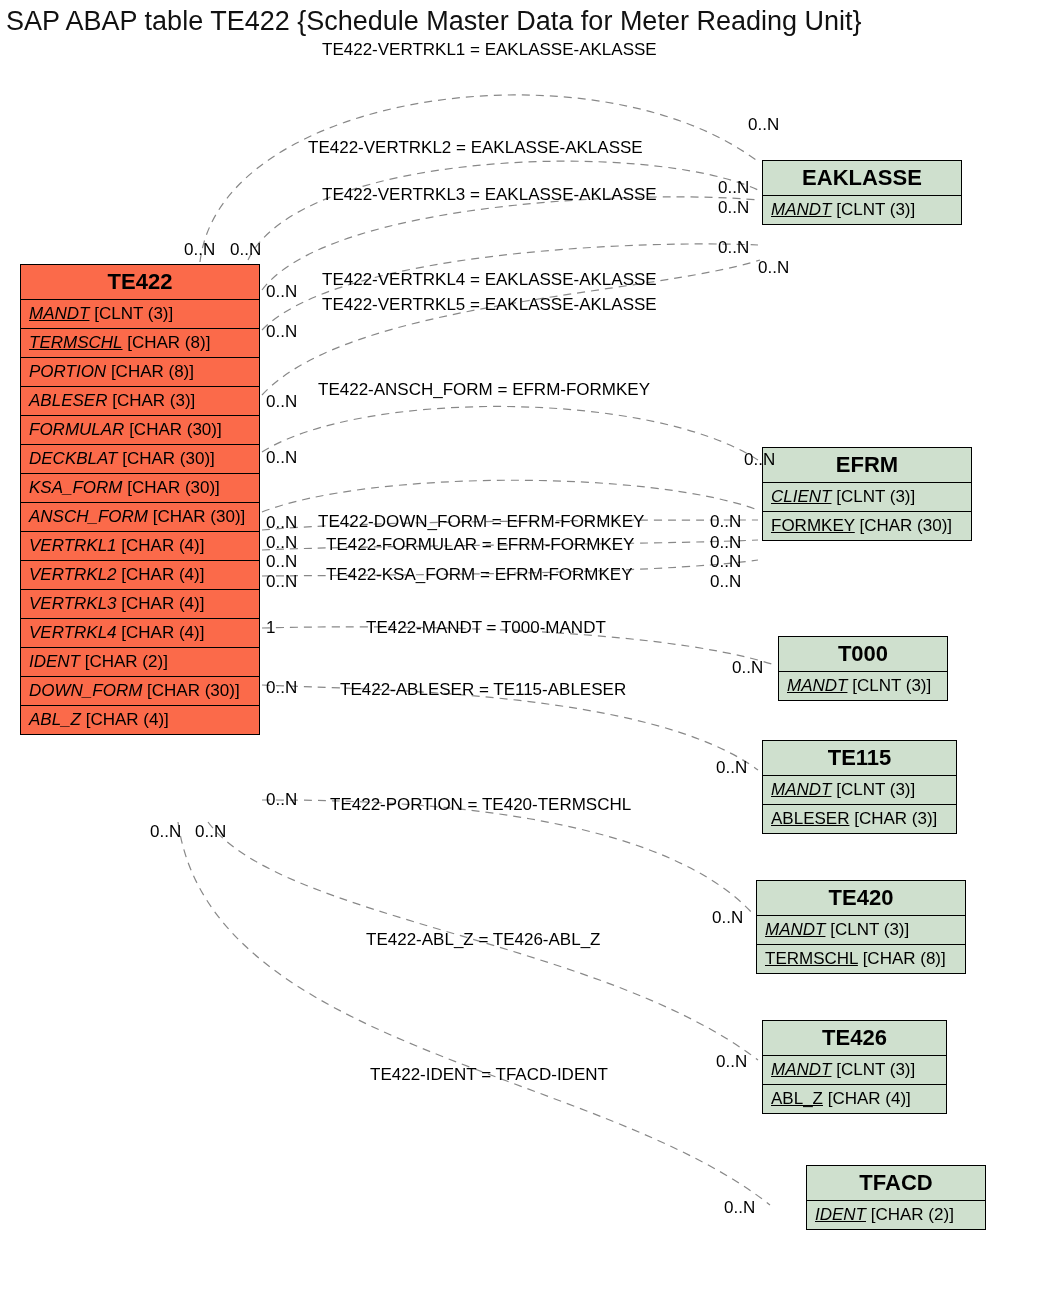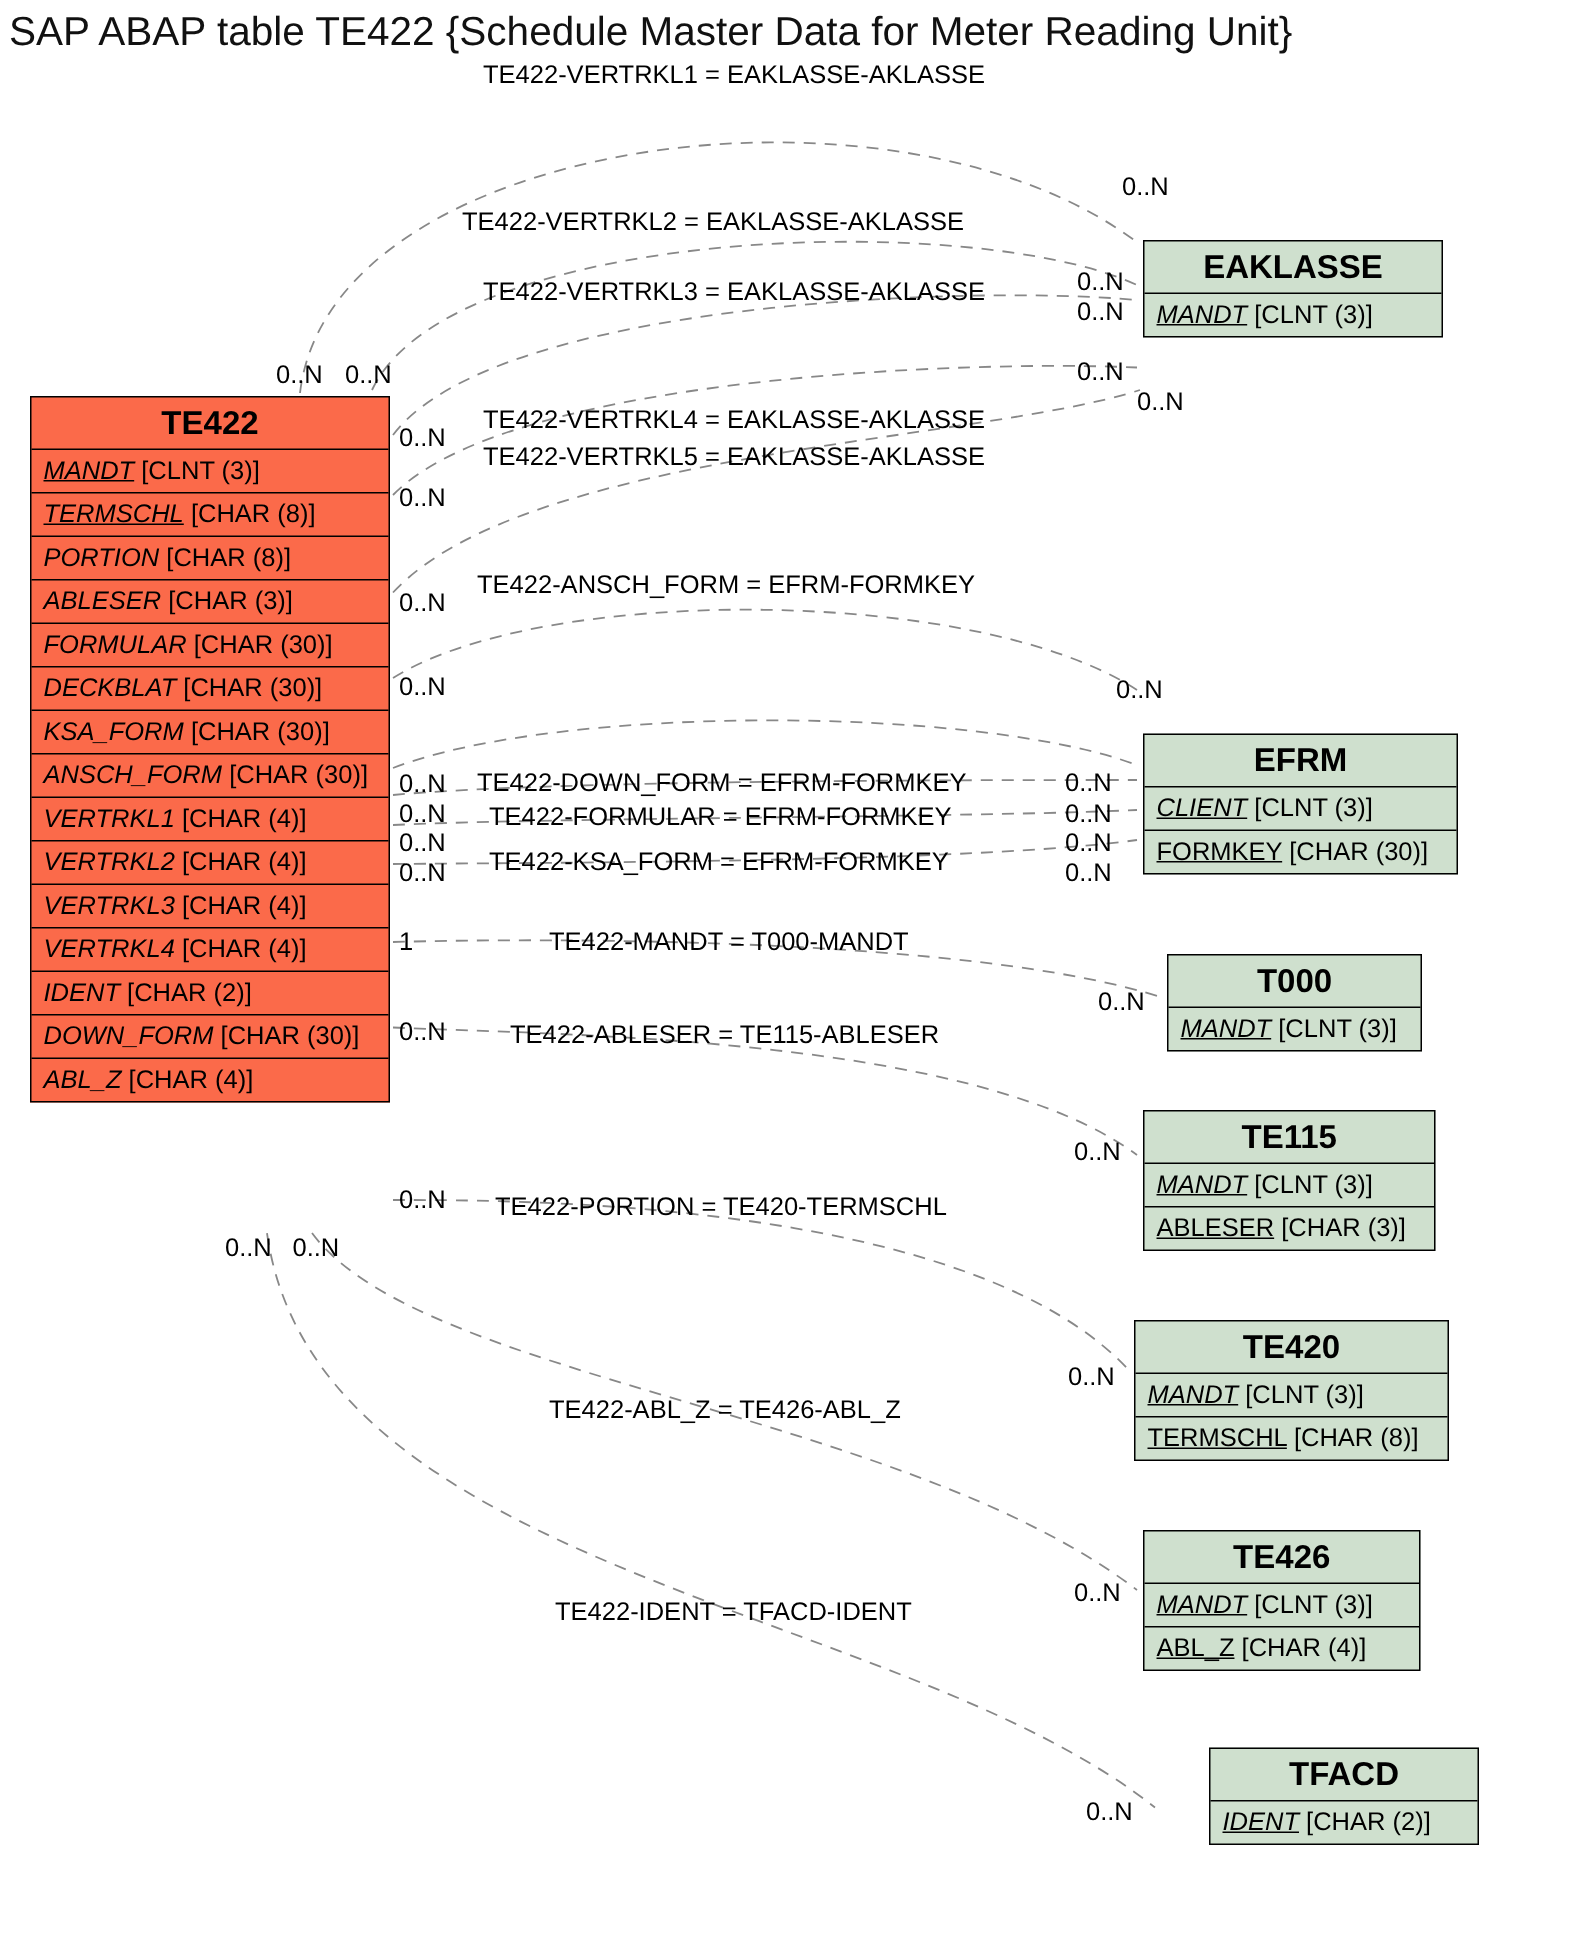--- a/index.html
+++ b/index.html
@@ -113,21 +113,21 @@
     <div class="row"><span style="font-style:italic">IDENT</span> <span>[CHAR (2)]</span></div>
     <div class="row"><span style="font-style:italic">DOWN_FORM</span> <span>[CHAR (30)]</span></div>
     <div class="row"><span style="font-style:italic">ABL_Z</span> <span>[CHAR (4)]</span></div>
   </div>
 
   <div class="entity" style="left:762px; top:160px; width:200px;">
     <div class="hdr">EAKLASSE</div>
     <div class="row"><span class="pk">MANDT</span> <span>[CLNT (3)]</span></div>
   </div>
 
-  <div class="entity" style="left:762px; top:489px; width:210px;">
+  <div class="entity" style="left:762px; top:447px; width:210px;">
     <div class="hdr">EFRM</div>
     <div class="row"><span class="pk">CLIENT</span> <span>[CLNT (3)]</span></div>
     <div class="row"><span class="uk">FORMKEY</span> <span>[CHAR (30)]</span></div>
   </div>
 
   <div class="entity" style="left:778px; top:636px; width:170px;">
     <div class="hdr">T000</div>
     <div class="row"><span class="pk">MANDT</span> <span>[CLNT (3)]</span></div>
   </div>
 

